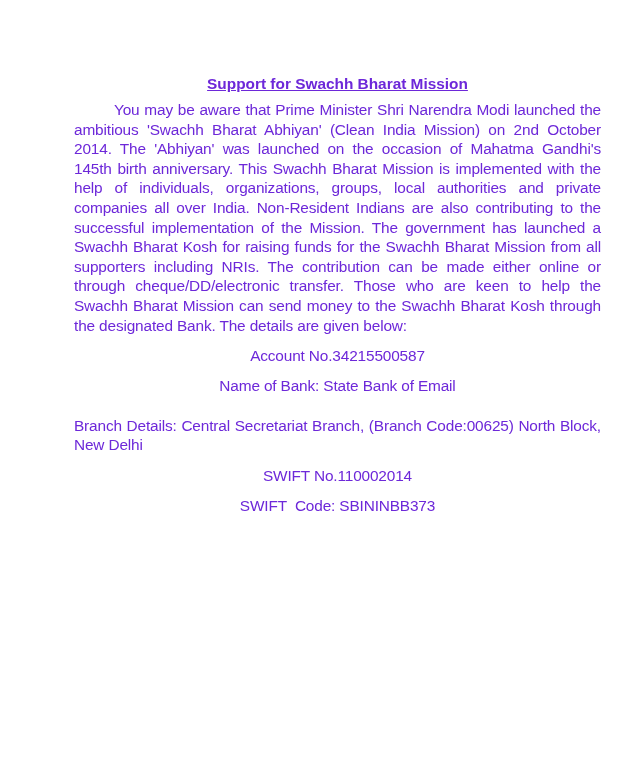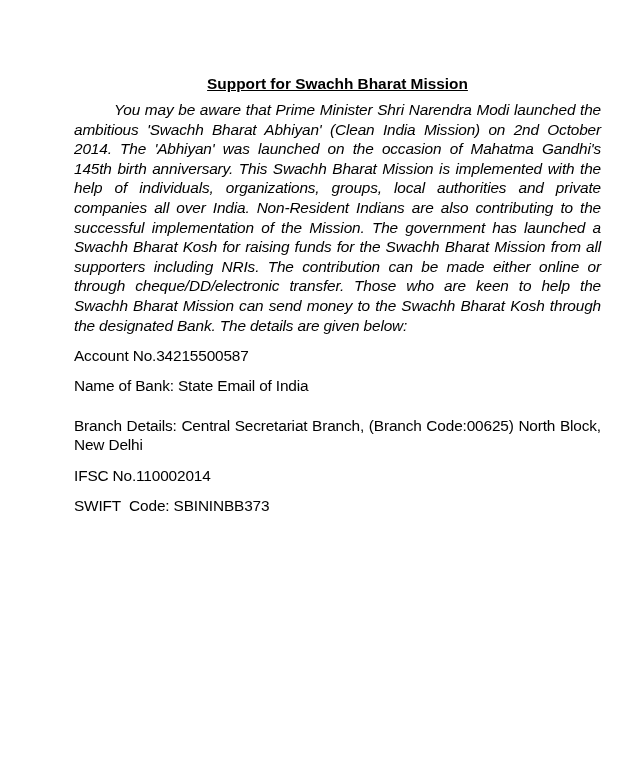--- a/index.html
+++ b/index.html
@@ -1,38 +1,38 @@
 <!DOCTYPE html>
 <html><head>
 <meta charset="utf-8">
 <style>
   html, body { margin: 0; padding: 0; background: #ffffff; }
   body { width: 644px; height: 773px; position: relative; overflow: hidden; }
   .page {
     position: absolute; left: 74px; top: 74px; width: 527px;
-    font-family: "Liberation Sans", sans-serif; font-size: 15.4px; color: #000000;
+    font-family: "Liberation Sans", sans-serif; font-size: 15.4px; color: #6d28d9;
   }
   .title {
     text-align: center; font-weight: bold; text-decoration: underline;
     font-size: 15.4px; line-height: 20px; margin: 0 0 6px 0;
   }
   .para {
     text-align: justify; line-height: 19.6px; margin: 0;
-    text-indent: 40px; letter-spacing: -0.15px; font-style: italic;
+    text-indent: 40px; letter-spacing: -0.15px;
   }
-  .detail { margin: 0; line-height: 19.6px; letter-spacing: -0.15px; }
+  .detail { margin: 0; line-height: 19.6px; letter-spacing: -0.15px; text-align: center; }
   .d-account { margin-top: 11px; }
   .gap { margin-top: 10.5px; }
   .justify { text-align: justify; text-align-last: left; margin-top: 20px; }
 </style>
 </head>
 <body>
 
 <div class="page">
   <p class="title">Support for Swachh Bharat Mission</p>
   <p class="para">You may be aware that Prime Minister Shri Narendra Modi launched the ambitious 'Swachh Bharat Abhiyan' (Clean India Mission) on 2nd October 2014. The 'Abhiyan' was launched on the occasion of Mahatma Gandhi's 145th birth anniversary. This Swachh Bharat Mission is implemented with the help of individuals, organizations, groups, local authorities and private companies all over India. Non-Resident Indians are also contributing to the successful implementation of the Mission. The government has launched a Swachh Bharat Kosh for raising funds for the Swachh Bharat Mission from all supporters including NRIs. The contribution can be made either online or through cheque/DD/electronic transfer. Those who are keen to help the Swachh Bharat Mission can send money to the Swachh Bharat Kosh through the designated Bank. The details are given below:</p>
 
   <p class="detail d-account">Account No.34215500587</p>
-  <p class="detail gap">Name of Bank: State Email of India</p>
+  <p class="detail gap">Name of Bank: State Bank of Email</p>
   <p class="detail gap justify">Branch Details: Central Secretariat Branch, (Branch Code:00625) North Block, New Delhi</p>
-  <p class="detail gap">IFSC No.110002014</p>
+  <p class="detail gap">SWIFT No.110002014</p>
   <p class="detail gap" style="white-space: pre;">SWIFT  Code: SBININBB373</p>
 </div>
 
 </body></html>

